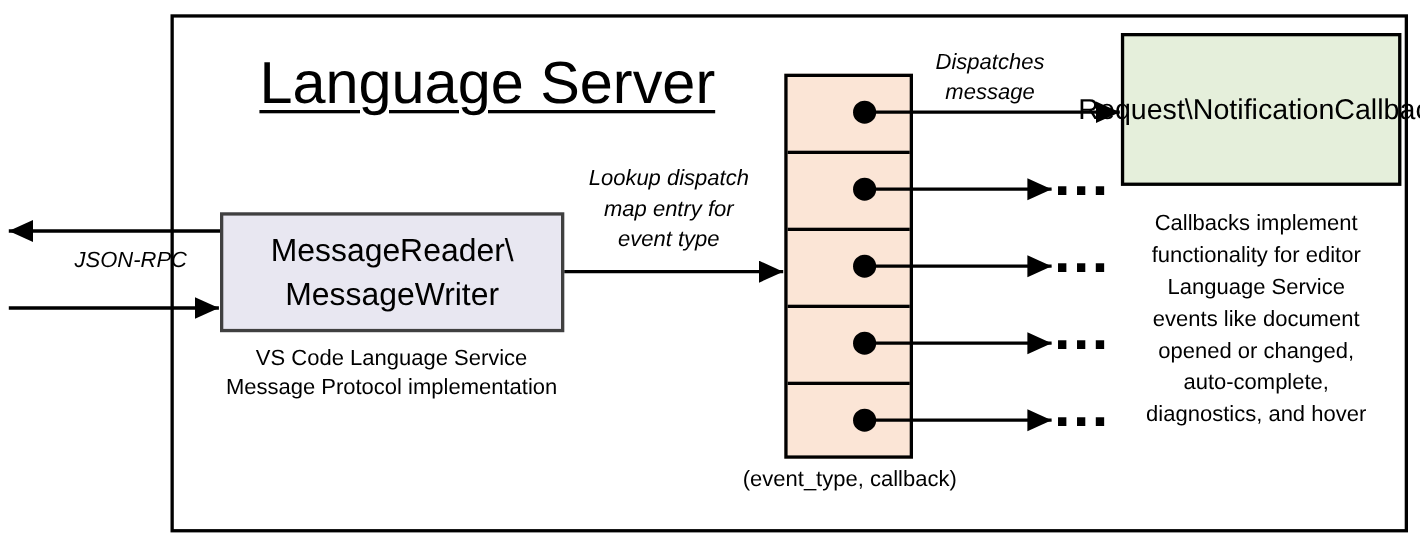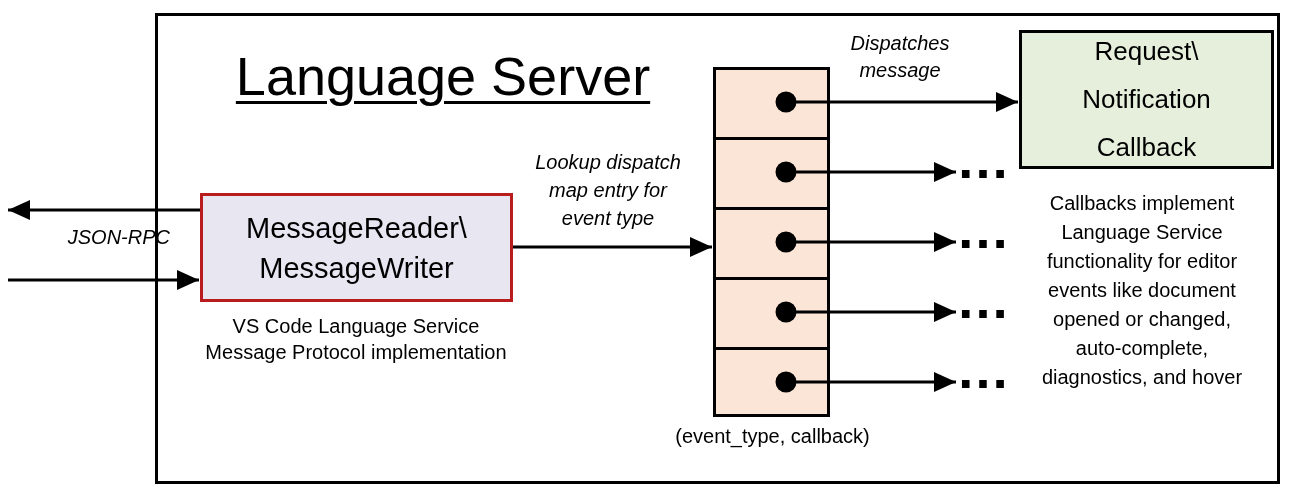--- a/index.html
+++ b/index.html
@@ -26,21 +26,21 @@
     text-decoration:underline;
     text-decoration-thickness:3px;
     text-underline-offset:6px;
   }
   #stdio-label{
     left:20px;top:223px;width:150px;
     font-size:20px;line-height:28px;text-align:right;
   }
   #msg-box{
     left:200px;top:193px;width:313px;height:109px;
-    border:3px solid #b91c1c;box-sizing:border-box;
+    border:3px solid #404040;box-sizing:border-box;
     background:#e8e7f1;
     display:flex;flex-direction:column;align-items:center;justify-content:center;
     font-size:29px;line-height:40px;text-align:center;
   }
   #msg-caption{
     left:193px;top:313px;width:326px;
     font-size:20px;line-height:26px;
   }
   #lookup-label{
     left:518px;top:148px;width:180px;
@@ -52,28 +52,28 @@
     background:#fbe5d6;
   }
   .dmap-divider{
     position:absolute;left:0;width:111px;height:3px;background:#000;
   }
   #dmap-caption{
     left:650px;top:424px;width:245px;
     font-size:20px;line-height:25px;
   }
   #dispatches-label{
-    left:835px;top:30px;width:130px;
+    left:835px;top:44px;width:130px;
     font-size:20px;line-height:27px;
   }
   #callback-box{
     left:1019px;top:30px;width:255px;height:139px;
     border:3px solid #000;box-sizing:border-box;
     background:#e5efdb;
-    display:flex;flex-direction:column;align-items:center;justify-content:space-between;
+    display:flex;flex-direction:row;align-items:center;justify-content:center;
     font-size:26px;line-height:37px;text-align:center;
   }
   #callbacks-note{
     left:1014px;top:189px;width:256px;
     font-size:20px;line-height:29px;
   }
   .ellipsis{
     position:absolute;left:953px;width:60px;
     font-size:54px;line-height:64px;font-weight:bold;
     text-align:center;white-space:nowrap;
@@ -132,22 +132,22 @@
     <div>Callback</div>
   </div>
 
   <div class="ellipsis" style="top:127px">…</div>
   <div class="ellipsis" style="top:197px">…</div>
   <div class="ellipsis" style="top:267px">…</div>
   <div class="ellipsis" style="top:337px">…</div>
 
   <div id="callbacks-note" class="lbl">
     <div>Callbacks implement</div>
+    <div>functionality for editor</div>
     <div>Language Service</div>
-    <div>functionality for editor</div>
     <div>events like document</div>
     <div>opened or changed,</div>
     <div>auto-complete,</div>
     <div>diagnostics, and hover</div>
   </div>
 
   <svg id="arrow-layer" width="1291" height="494" viewBox="0 0 1291 494" xmlns="http://www.w3.org/2000/svg">
     <defs>
       <marker id="ah" markerUnits="userSpaceOnUse" markerWidth="24" markerHeight="22" refX="22" refY="10" orient="auto">
         <path d="M0,0 L22,10 L0,20 Z" fill="#000"></path>

